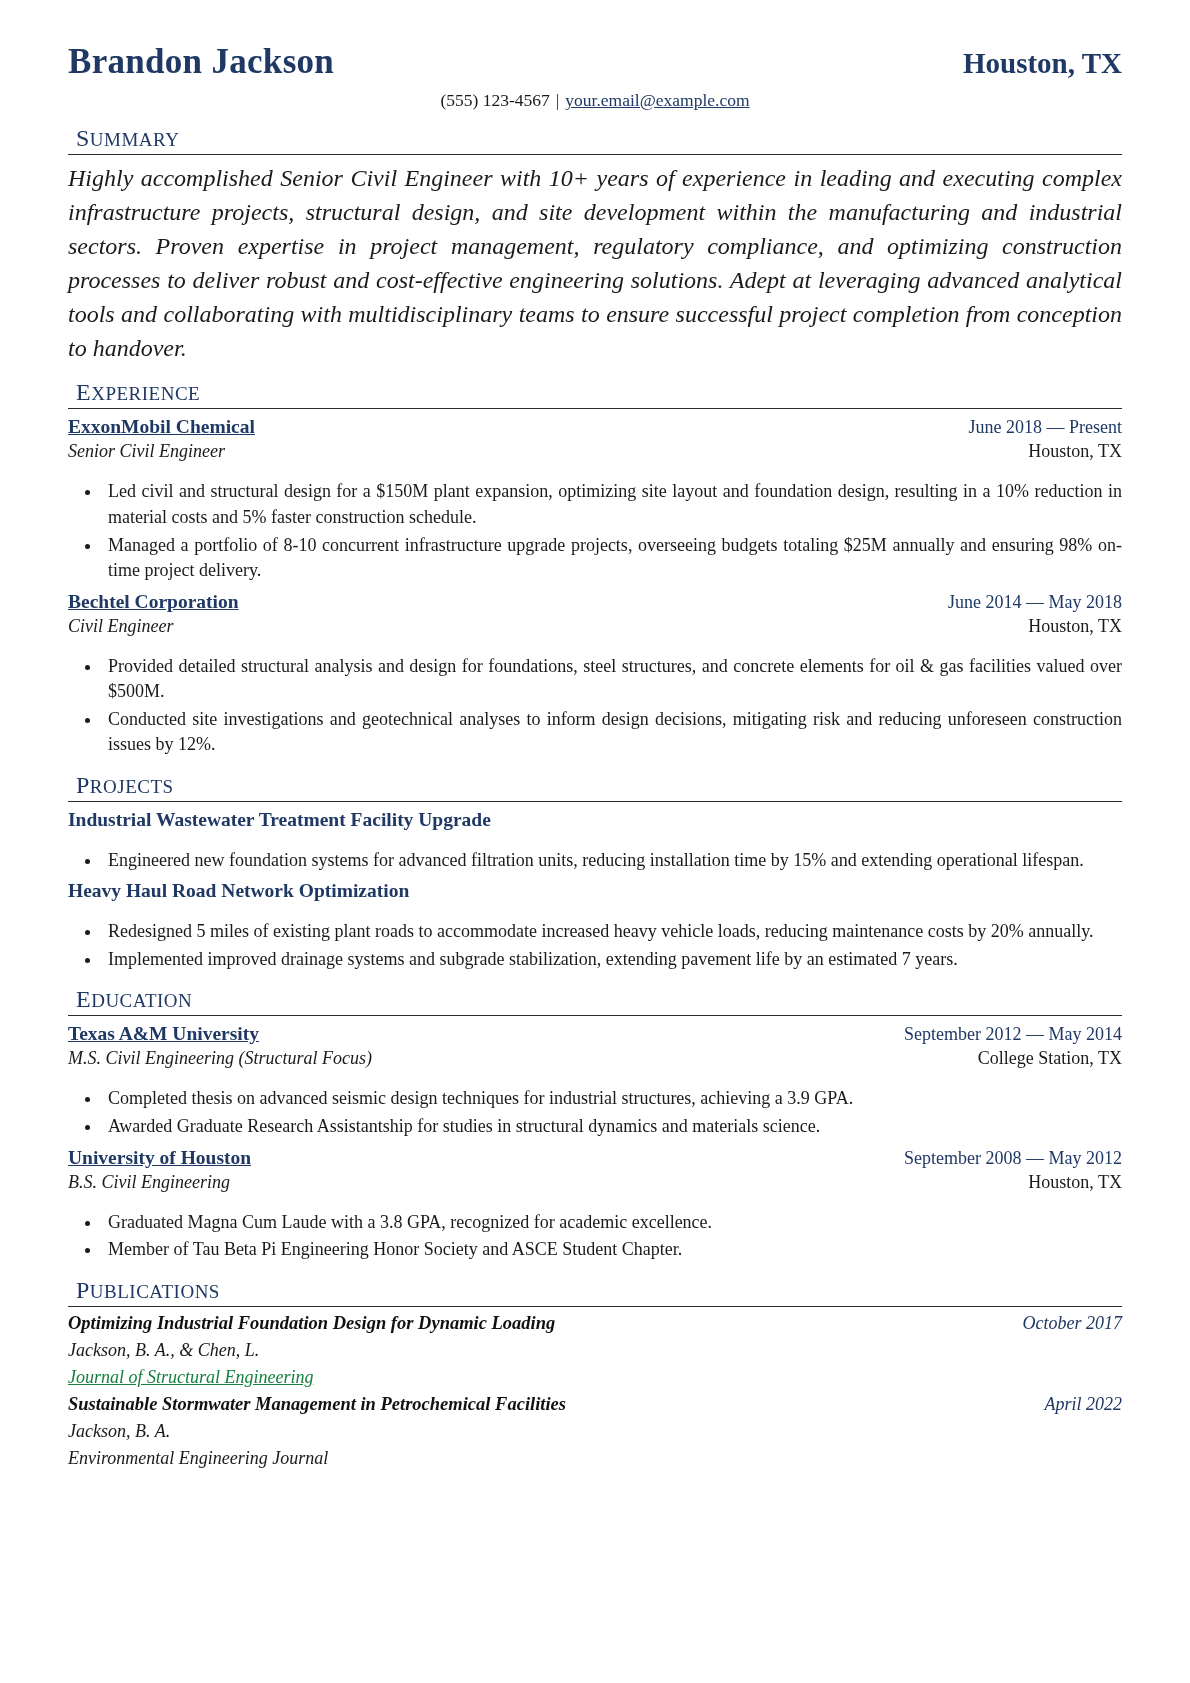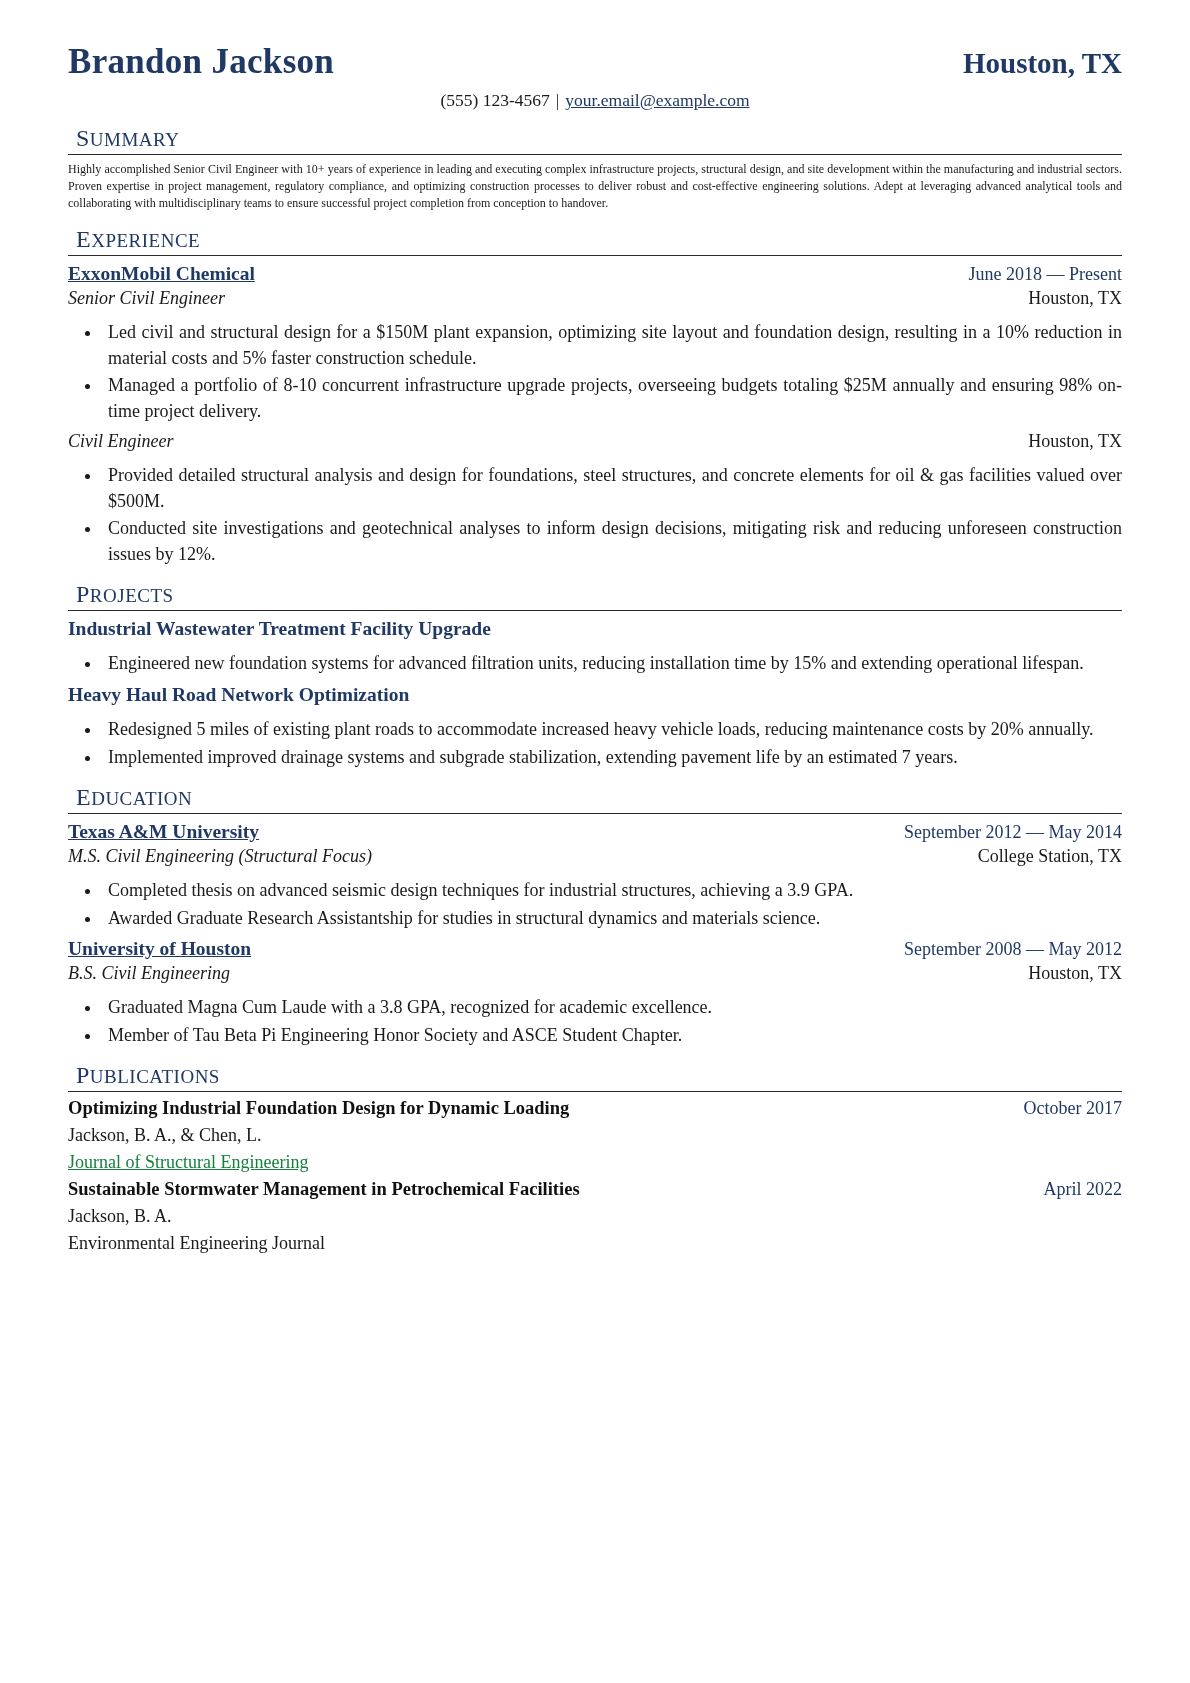--- a/index.html
+++ b/index.html
@@ -71,24 +71,25 @@
     font-size: 24px;
   }
   .rule {
     border-bottom: 1.3px solid #2b2b2b;
     margin-top: 2px;
     margin-bottom: 6px;
   }
 
   
   .summary-text {
-    font-size: 12px;
+    font-size: 24px;
     line-height: 1.42;
     text-align: justify;
     margin-top: 4px;
+    font-style: italic;
   }
 
   .entry {
     margin-top: 7px;
   }
   .entry-head {
     display: flex;
     justify-content: space-between;
     align-items: baseline;
   }
@@ -109,21 +110,21 @@
     margin-top: 3px;
   }
   .role {
     font-size: 18px;
     font-style: italic;
   }
   .place {
     font-size: 18px;
   }
   ul.bullets {
-    margin: 11px 0 0 0;
+    margin: 17px 0 0 0;
     padding-left: 34px;
   }
   ul.bullets li {
     font-size: 18px;
     line-height: 1.42;
     text-align: justify;
     margin-bottom: 2px;
     padding-left: 6px;
   }
 
@@ -131,20 +132,21 @@
   .project-title {
     font-size: 19.5px;
     font-weight: bold;
     color: #1f3864;
     margin-top: 6px;
   }
 
   
   .pub {
     margin-top: 6px;
+    font-style: italic;
   }
   .pub-head {
     display: flex;
     justify-content: space-between;
     align-items: baseline;
   }
   .pub-title {
     font-size: 18.5px;
     font-weight: bold;
     color: #111;
@@ -199,20 +201,24 @@
         <span class="role">Senior Civil Engineer</span>
         <span class="place">Houston, TX</span>
       </div>
       <ul class="bullets">
         <li>Led civil and structural design for a $150M plant expansion, optimizing site layout and foundation design, resulting in a 10% reduction in material costs and 5% faster construction schedule.</li>
         <li>Managed a portfolio of 8-10 concurrent infrastructure upgrade projects, overseeing budgets totaling $25M annually and ensuring 98% on-time project delivery.</li>
       </ul>
     </div>
 
     <div class="entry">
+      <div class="entry-head">
+        <span class="org">Bechtel Corporation</span>
+        <span class="dates">June 2014 — May 2018</span>
+      </div>
       <div class="entry-sub">
         <span class="role">Civil Engineer</span>
         <span class="place">Houston, TX</span>
       </div>
       <ul class="bullets">
         <li>Provided detailed structural analysis and design for foundations, steel structures, and concrete elements for oil &amp; gas facilities valued over $500M.</li>
         <li>Conducted site investigations and geotechnical analyses to inform design decisions, mitigating risk and reducing unforeseen construction issues by 12%.</li>
       </ul>
     </div>
   </div>

